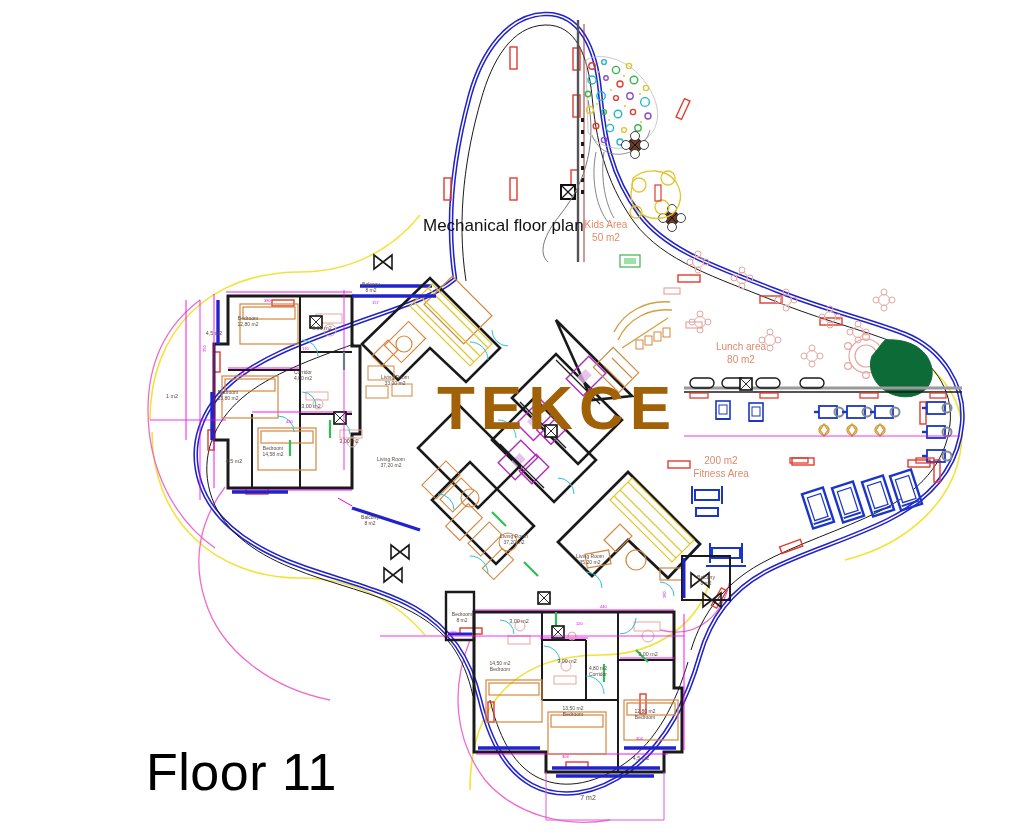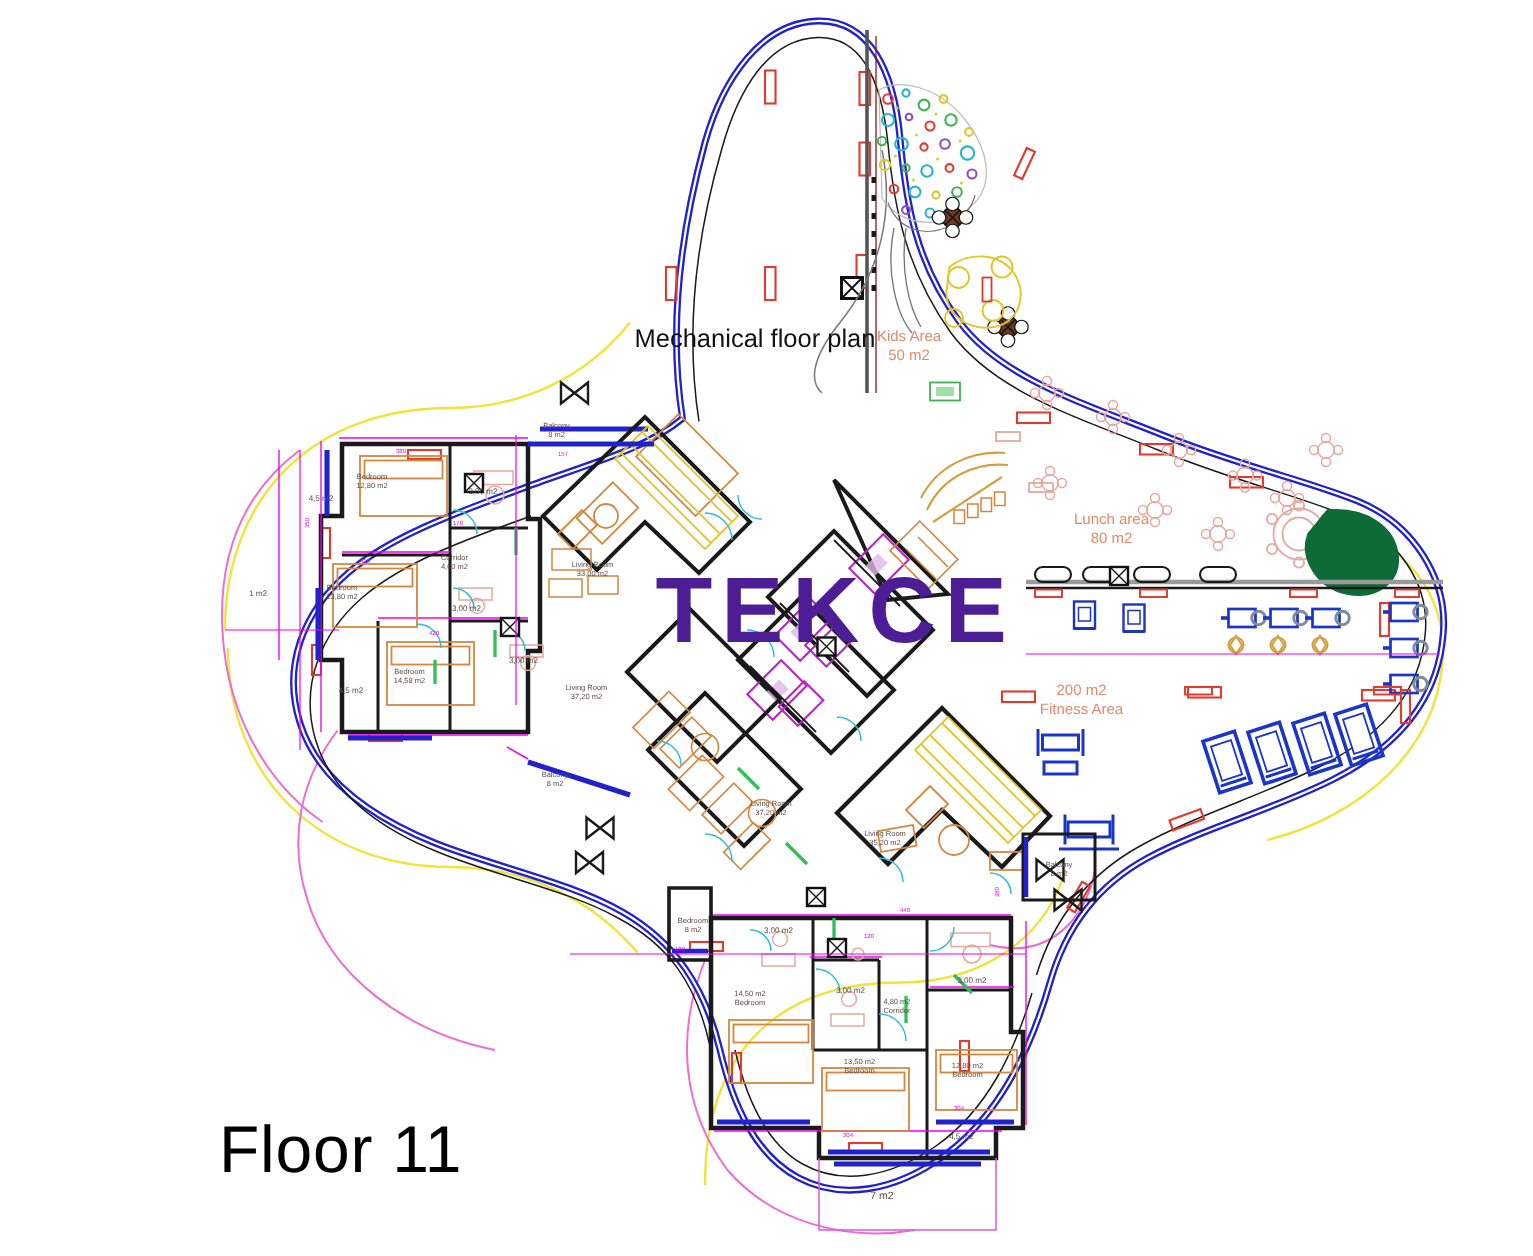--- a/index.html
+++ b/index.html
@@ -2,21 +2,21 @@
 <html><head>
 <meta charset="utf-8">
 <style>
   html,body{margin:0;padding:0;background:#ffffff;}
   body{width:1022px;height:837px;overflow:hidden;font-family:"Liberation Sans",sans-serif;}
   #stage{position:relative;width:897px;height:837px;background:#fff;}
   #plan{position:absolute;left:0;top:0;width:1022px;height:837px;}
   .floor-label{
     position:absolute;left:146px;top:742px;
     font-family:"Liberation Sans",sans-serif;
-    font-size:44px;color:#000;letter-spacing:0.5px;white-space:nowrap;
+    font-size:52px;color:#000;letter-spacing:0.5px;white-space:nowrap;
   }
   .mech-label{
     position:absolute;left:423px;top:216px;
     font-family:"Liberation Sans",sans-serif;
     font-size:17px;color:#111;white-space:nowrap;
   }
   .amenity{
     position:absolute;text-align:center;line-height:1.25;
     font-family:"Liberation Sans",sans-serif;
     font-size:10px;color:#e08a6a;white-space:nowrap;
@@ -27,21 +27,21 @@
     font-size:5px;color:#5a4a42;white-space:nowrap;
   }
   .areaonly{
     position:absolute;text-align:center;
     font-family:"Liberation Sans",sans-serif;
     font-size:5.4px;color:#5a4a42;white-space:nowrap;
   }
   .watermark{
     position:absolute;left:437px;top:372px;
     font-family:"Liberation Sans",sans-serif;
-    font-size:62px;font-weight:bold;color:#4c1d95;
+    font-size:62px;font-weight:bold;color:#a16207;
     letter-spacing:6px;white-space:nowrap;user-select:none;
   }
 </style>
 </head>
 <body>
 
 <div id="stage">
 
   <svg id="plan" viewBox="0 0 1022 837">
     <defs>

